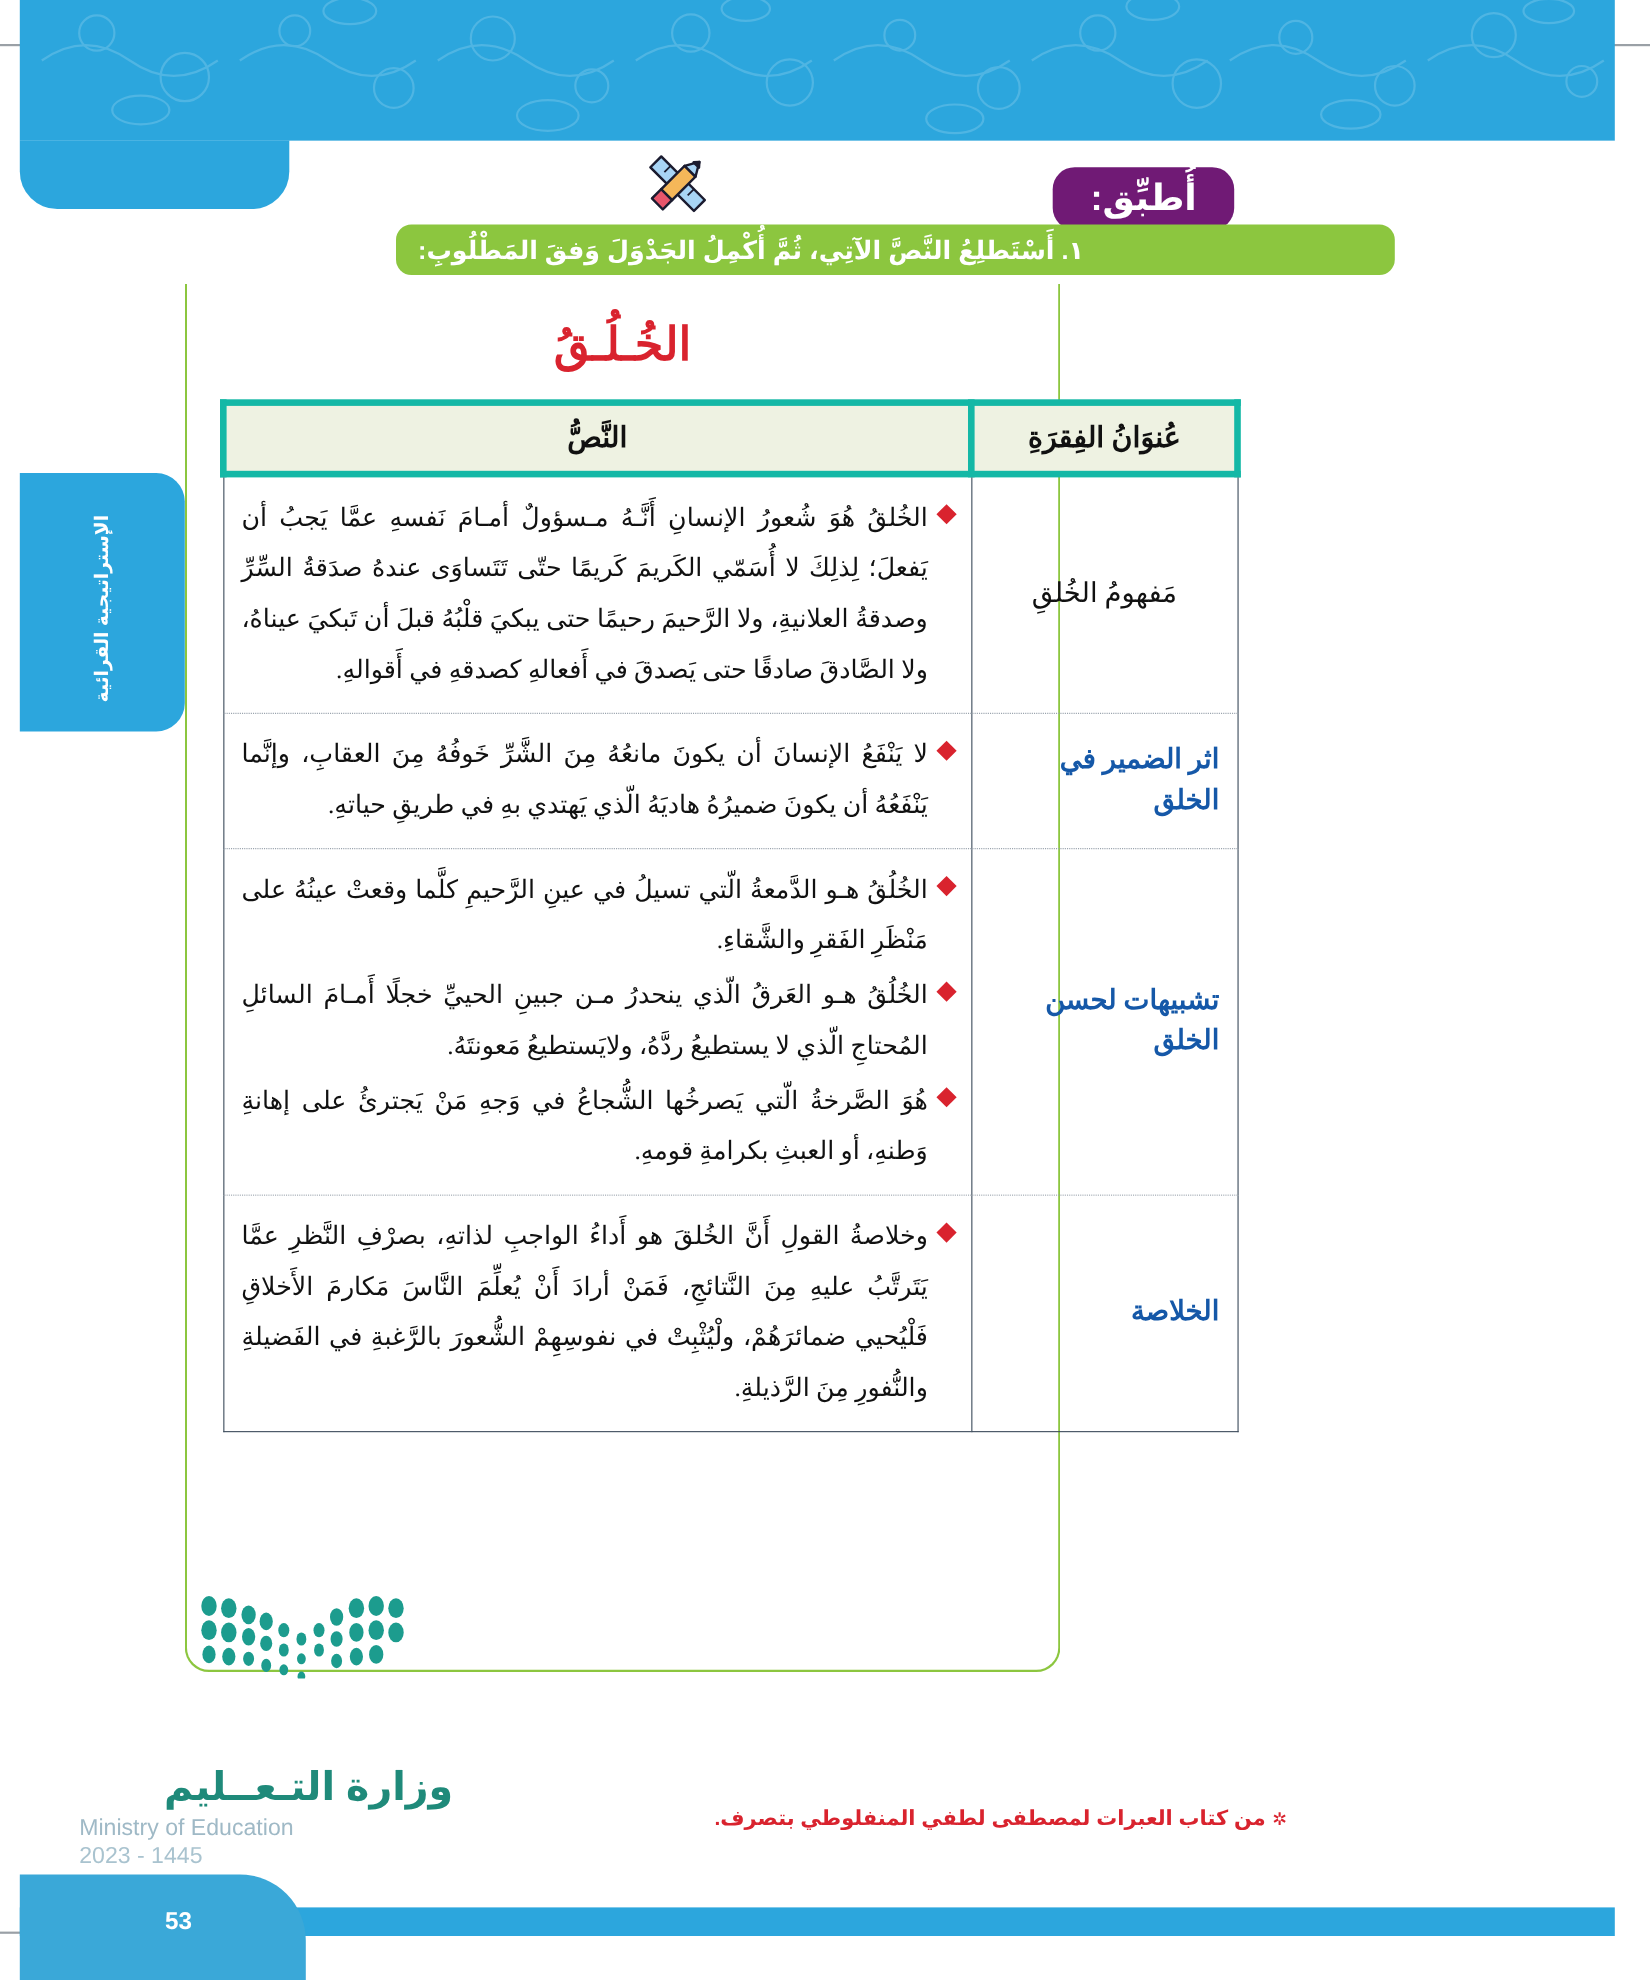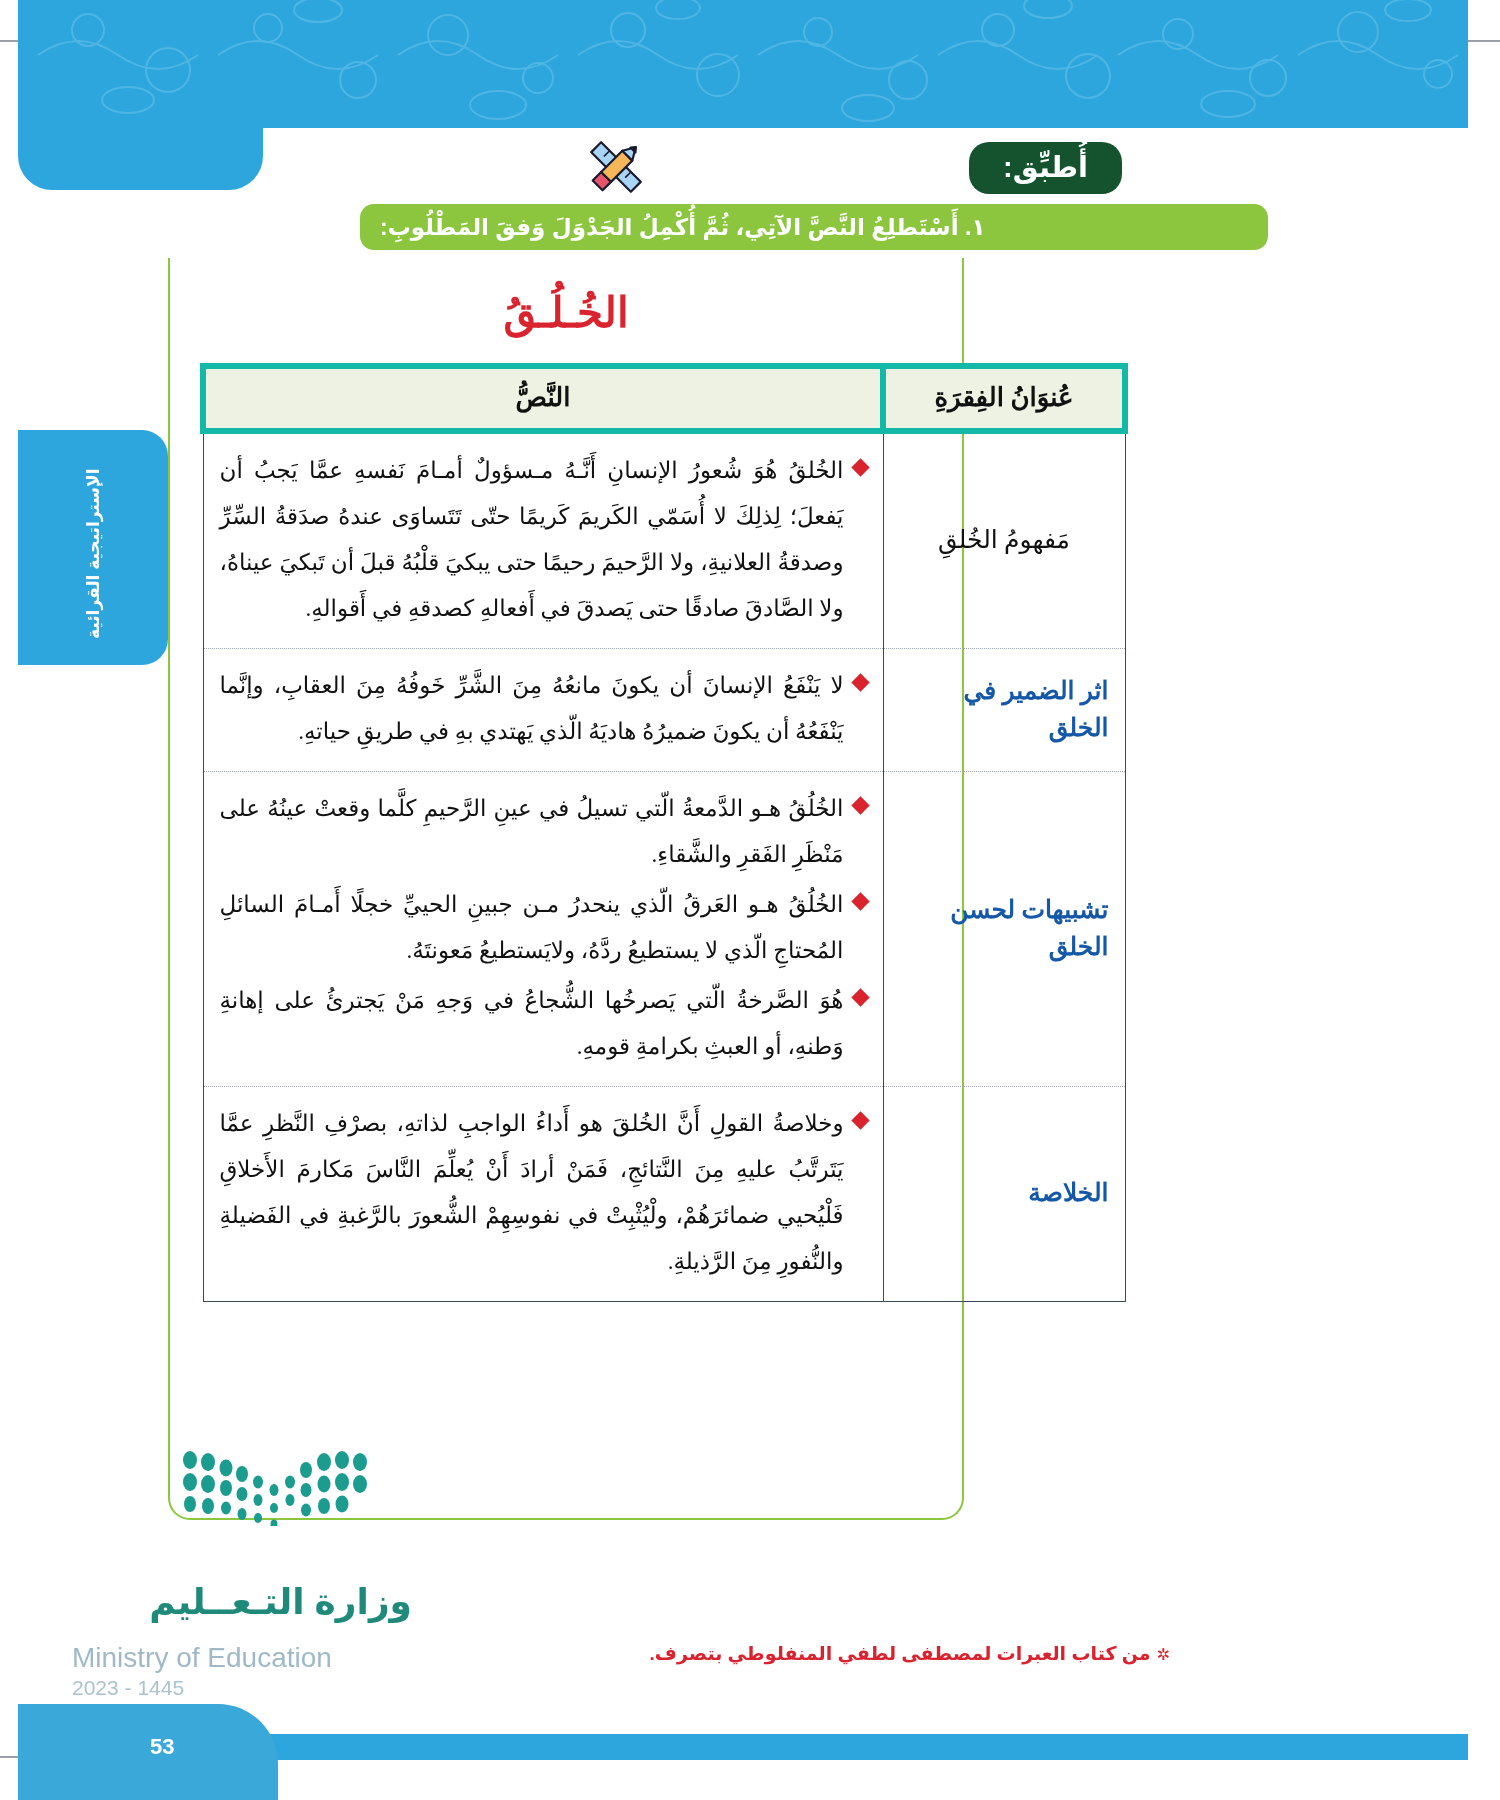--- a/index.html
+++ b/index.html
@@ -42,25 +42,25 @@
     white-space:nowrap;
     transform:rotate(-90deg);
     transform-origin:center center;
     left:50%;top:50%;
     margin-left:-78px;margin-top:-12px;width:156px;text-align:center;
     font-family:"Liberation Sans","DejaVu Sans",sans-serif;
   }
 
   
   .apply-pill{
-    position:absolute;right:378px;top:142px;
-    background:#14532d;color:#ffffff;
+    position:absolute;right:378px;top:152px;
+    background:#701a75;color:#ffffff;
     border-radius:20px 20px 20px 20px;
     padding:8px 34px 10px 34px;
-    font-size:29px;font-weight:bold;
+    font-size:33px;font-weight:bold;
     font-family:"Liberation Sans","DejaVu Sans",sans-serif;
     letter-spacing:0;
   }
   .pencil-icon{
     position:absolute;right:848px;top:136px;width:72px;height:62px;
   }
 
   
   .instruction-bar{
     position:absolute;left:360px;right:232px;top:204px;height:46px;
@@ -157,21 +157,21 @@
     background:#3aa8d8;border-top-right-radius:60px;
   }
   
   .ministry{position:absolute;left:72px;bottom:100px;width:340px;}
   .ministry-ar{
     color:#1f8a7a;font-size:36px;font-weight:bold;letter-spacing:2px;
     font-family:"Liberation Sans","DejaVu Sans",sans-serif;
     direction:rtl;
   }
   .ministry-en{
-    color:#9fb9c6;font-size:28px;margin-top:19px;direction:ltr;text-align:left;
+    color:#9fb9c6;font-size:21px;margin-top:5px;direction:ltr;text-align:left;
     font-family:"Liberation Sans","DejaVu Sans",sans-serif;
   }
   .ministry-year{
     color:#a9c3cf;font-size:21px;margin-top:2px;direction:ltr;text-align:left;
     font-family:"Liberation Sans","DejaVu Sans",sans-serif;
   }
   .page-number{
     position:absolute;left:150px;bottom:40px;
     color:#ffffff;font-size:22px;font-weight:bold;
     font-family:"Liberation Sans","DejaVu Sans",sans-serif;

